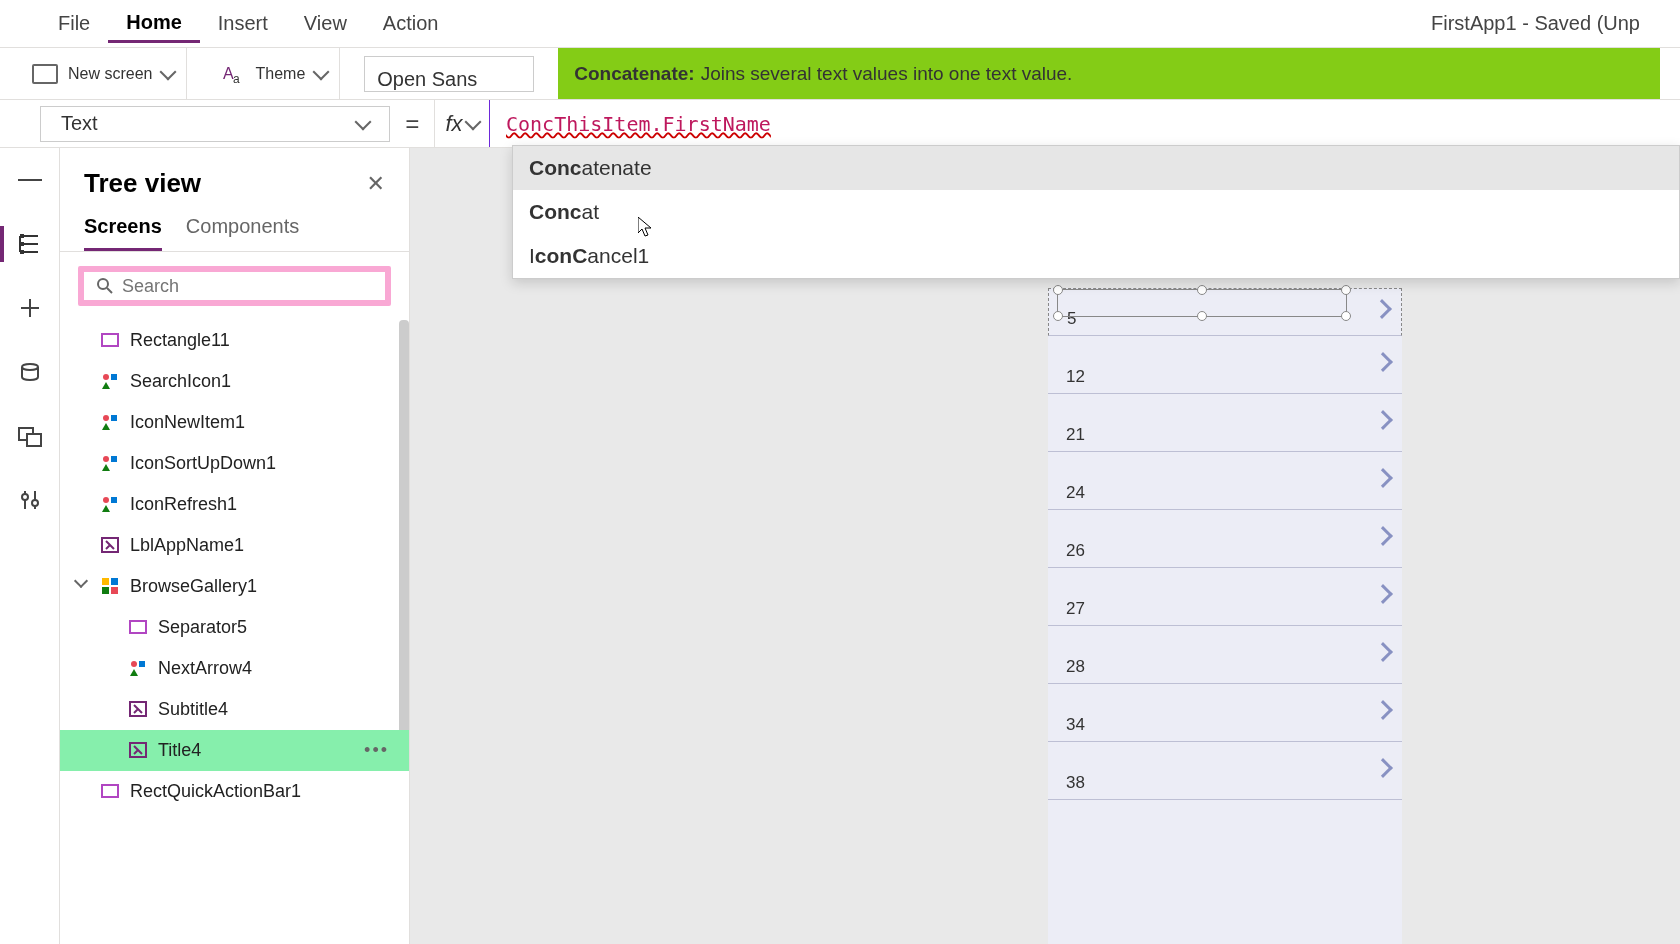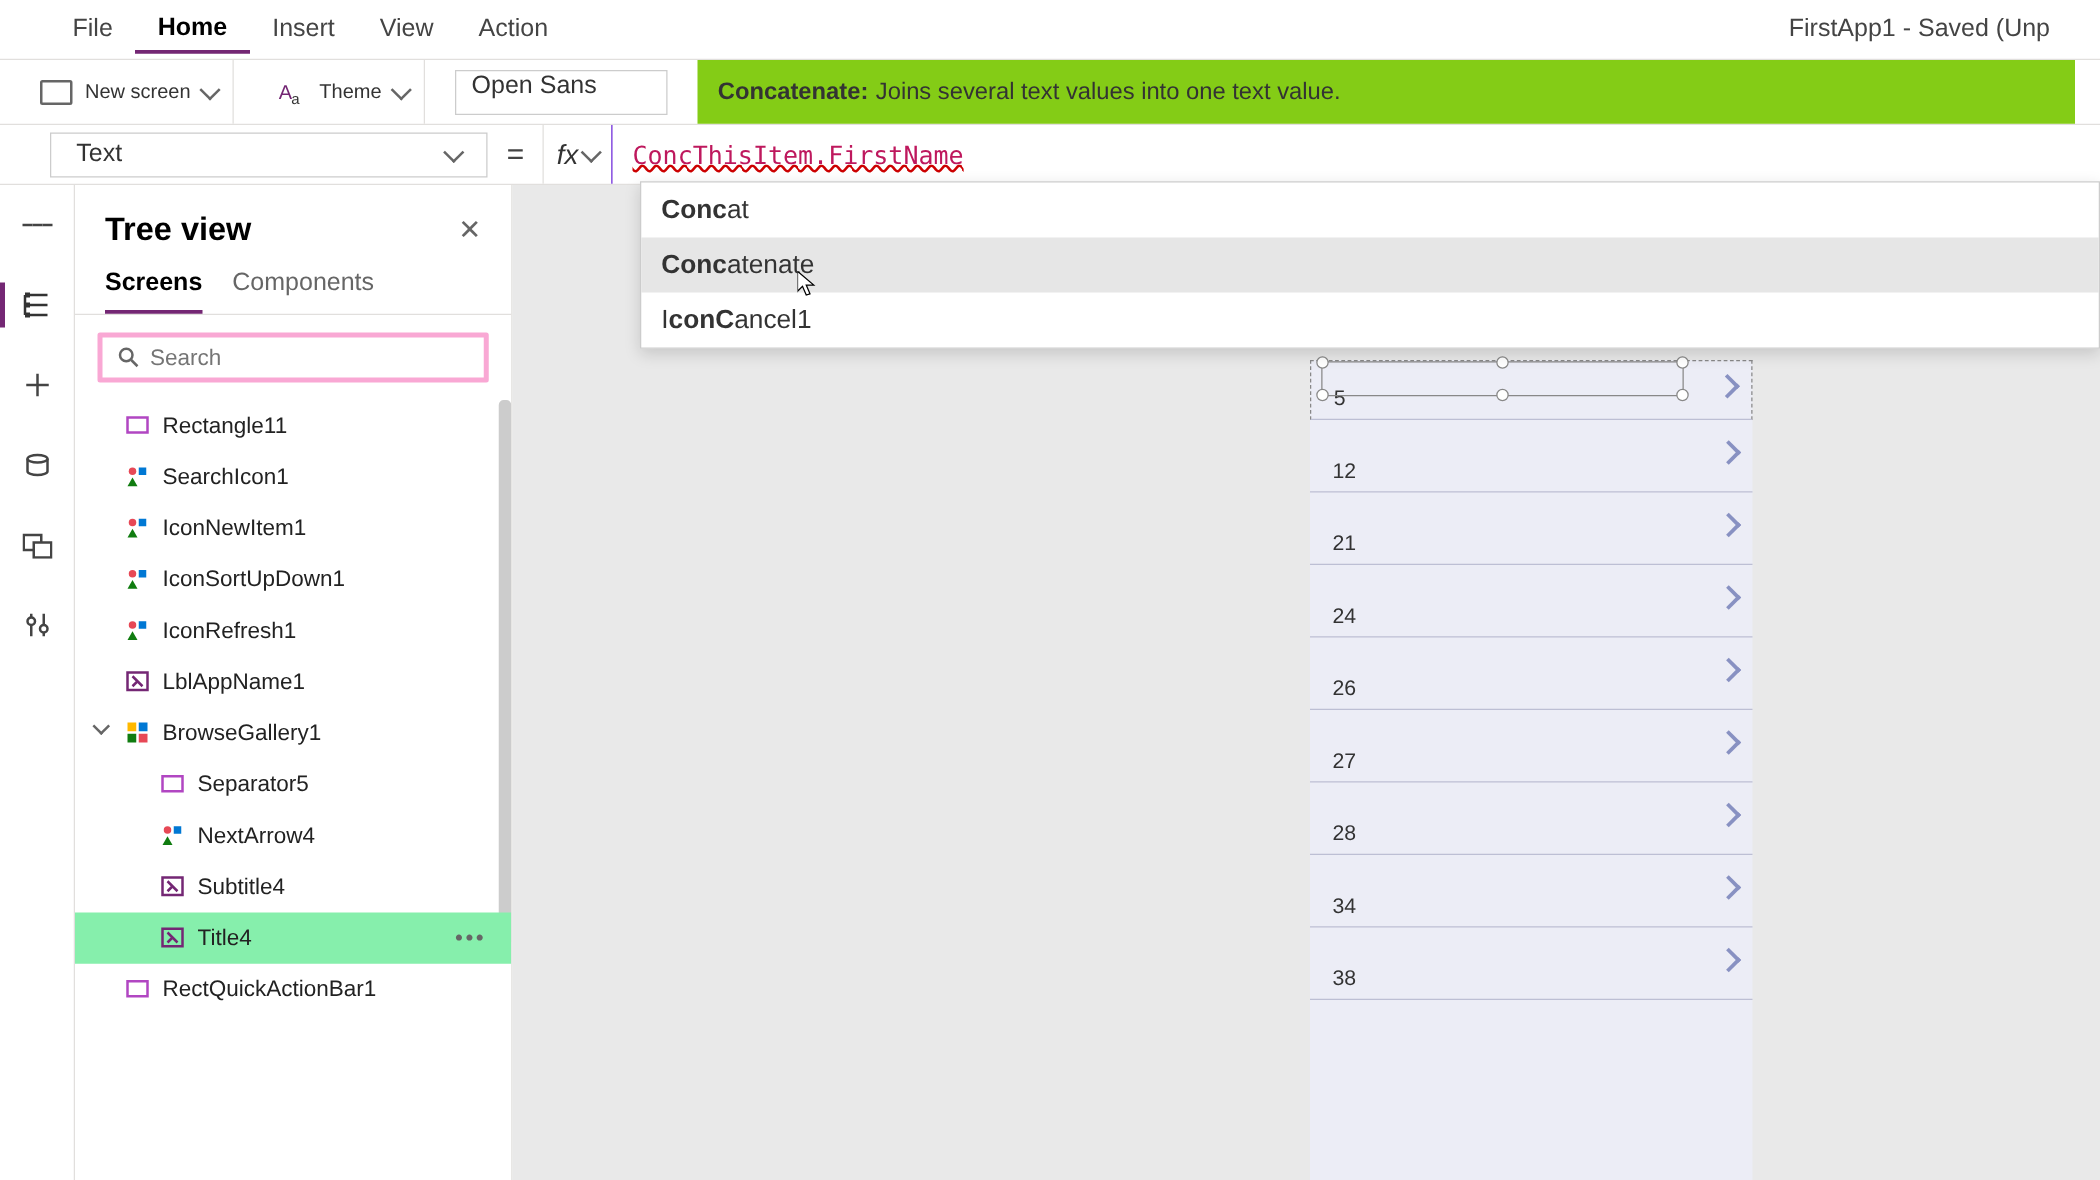--- a/index.html
+++ b/index.html
@@ -11,21 +11,21 @@
   .menubar-item.active { font-weight: 600; color: #000; border-bottom: 3px solid #742774; }
   .titlebar-right { margin-left: auto; font-size: 20px; color: #444; }
 
   
   .ribbon { display: flex; align-items: center; height: 52px; background: #fff; border-bottom: 1px solid #e1dfdd; padding: 0 20px; gap: 24px; }
   .ribbon-group { display: flex; align-items: center; gap: 10px; padding: 0 12px; border-right: 1px solid #e1dfdd; height: 100%; }
   .ribbon-group:last-child { border-right: none; }
   .ribbon-icon-box { width: 26px; height: 20px; border: 2px solid #666; border-radius: 2px; }
   .ribbon-text { font-size: 16px; color: #333; }
   .chevron-sm { width: 12px; height: 12px; border-right: 2px solid #666; border-bottom: 2px solid #666; transform: rotate(45deg); margin-top: -4px; }
-  .font-box { width: 170px; height: 36px; border: 1px solid #ccc; display: flex; align-items: flex-start; padding: 0 12px; font-size: 20px; color: #333; }
+  .font-box { width: 170px; height: 36px; border: 1px solid #ccc; display: flex; align-items: flex-end; padding: 0 12px; font-size: 20px; color: #333; }
   .tooltip-strip { flex: 1; background: #84cc16; height: 100%; display: flex; align-items: center; padding: 0 16px; font-size: 19px; color: #333; }
   .tooltip-strip b { font-weight: 600; margin-right: 6px; }
 
   
   .formula-row { display: flex; align-items: center; height: 48px; background: #fff; border-bottom: 1px solid #e1dfdd; position: relative; }
   .prop-dropdown { width: 350px; height: 100%; border-right: 1px solid #e1dfdd; display: flex; align-items: center; justify-content: space-between; padding: 0 20px; font-size: 20px; color: #333; margin-left: 40px; border: 1px solid #ccc; margin: 6px 0 6px 40px; height: 36px;}
   .eq-sign { width: 44px; text-align: center; font-size: 24px; color: #444; font-style: italic; }
   .fx-box { display: flex; align-items: center; width: 56px; font-style: italic; font-size: 22px; color: #333; gap: 4px; border-left: 1px solid #e1dfdd; border-right: 1px solid #6d28d9; height: 100%; justify-content: center;}
   .formula-input { flex: 1; padding: 0 16px; font-family: Consolas, monospace; font-size: 20px; color: #be185d; text-decoration: underline wavy #c00; text-decoration-skip-ink: none;}
 
@@ -47,21 +47,21 @@
 
   
   .tree-panel { width: 350px; background: #fff; border-right: 1px solid #e1dfdd; display: flex; flex-direction: column; }
   .tree-header { display: flex; align-items: center; justify-content: space-between; padding: 20px 24px 8px; }
   .tree-title { font-size: 26px; font-weight: 600; }
   .close-x { font-size: 22px; color: #666; cursor: pointer; }
   .tree-tabs { display: flex; gap: 24px; padding: 8px 24px 0; border-bottom: 1px solid #e1dfdd; }
   .tree-tab { font-size: 20px; padding-bottom: 10px; color: #666; cursor: pointer; }
   .tree-tab.active { color: #000; font-weight: 600; border-bottom: 3px solid #742774; }
   .search-wrap { padding: 14px 18px; }
-  .search-box { width: 100%; height: 40px; border: 4px solid #f9a8d4; border-radius: 2px; display: flex; align-items: center; padding: 0 12px; gap: 8px; }
+  .search-box { width: 100%; height: 40px; border: 6px solid #f9a8d4; border-radius: 2px; display: flex; align-items: center; padding: 0 12px; gap: 8px; }
   .search-box input { border: none; outline: none; font-size: 18px; flex: 1; }
 
   .tree-list { flex: 1; overflow-y: auto; position: relative; }
   .tree-scrollbar-fake { position:absolute; right:0; top:0; width:10px; height:70%; background:#ccc; border-radius:4px;}
   .tree-item { display: flex; align-items: flex-start; gap: 10px; padding: 10px 0 10px 40px; font-size: 18px; color: #222; cursor: pointer; position: relative;}
   .tree-item.selected { background: #86efac; }
   .tree-item.child { padding-left: 68px; }
   .tree-item .chev { position:absolute; left:16px; width:10px; height:10px; border-right:2px solid #666; border-bottom:2px solid #666; transform:rotate(45deg); }
   .tree-icon { width: 20px; height: 20px; flex-shrink: 0; }
   .more-dots { margin-left: auto; margin-right: 20px; color: #666; letter-spacing: 2px; }
@@ -122,25 +122,25 @@
   </div>
   <div class="eq-sign">=</div>
   <div class="fx-box">
     <span>fx</span>
     <div class="chevron-sm"></div>
   </div>
   <div class="formula-input">ConcThisItem.FirstName</div>
 </div>
 
 <div class="intellisense">
+  <div class="intellisense-item highlight">
+    <span class="bold">Conc</span><span>atenate</span>
+  </div>
   <div class="intellisense-item">
     <span class="bold">Conc</span><span>at</span>
-  </div>
-  <div class="intellisense-item highlight">
-    <span class="bold">Conc</span><span>atenate</span>
   </div>
   <div class="intellisense-item">
     <span>I</span><span class="bold">conC</span><span>ancel1</span>
   </div>
 </div>
 
 <svg class="cursor" viewBox="0 0 16 22">
     <path d="M0 0 L0 16 L4 12 L7 19 L10 18 L7 11 L13 11 Z" fill="#fff" stroke="#000" stroke-width="1"></path>
   </svg>
 

